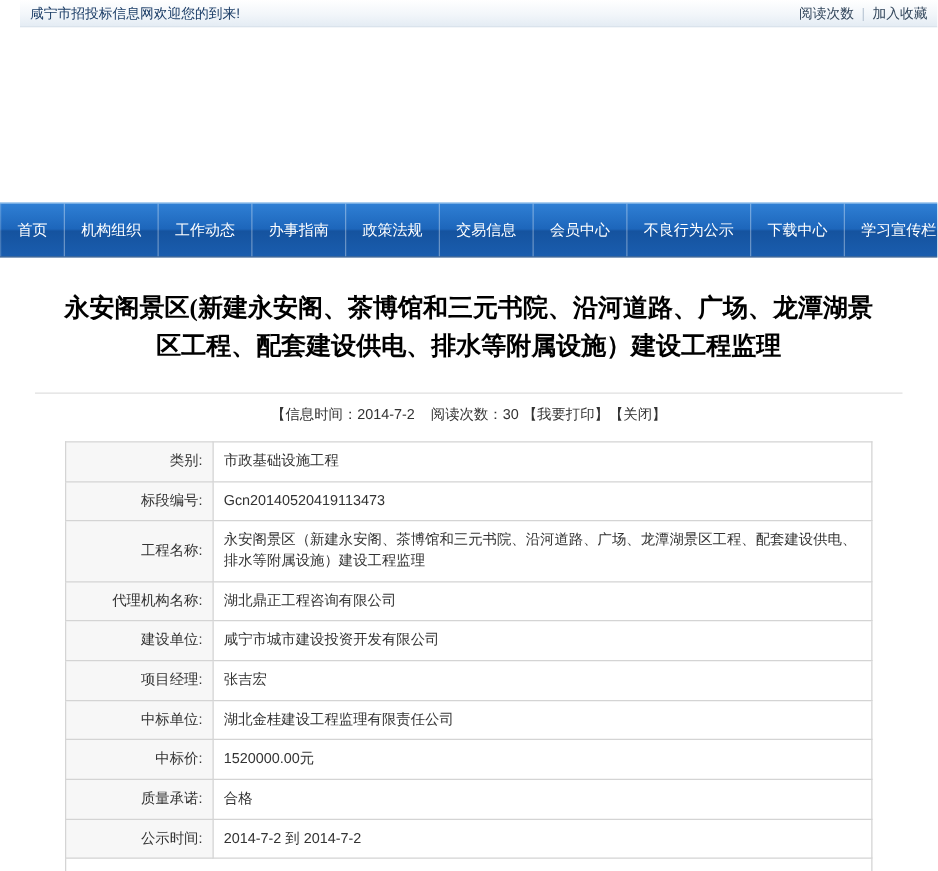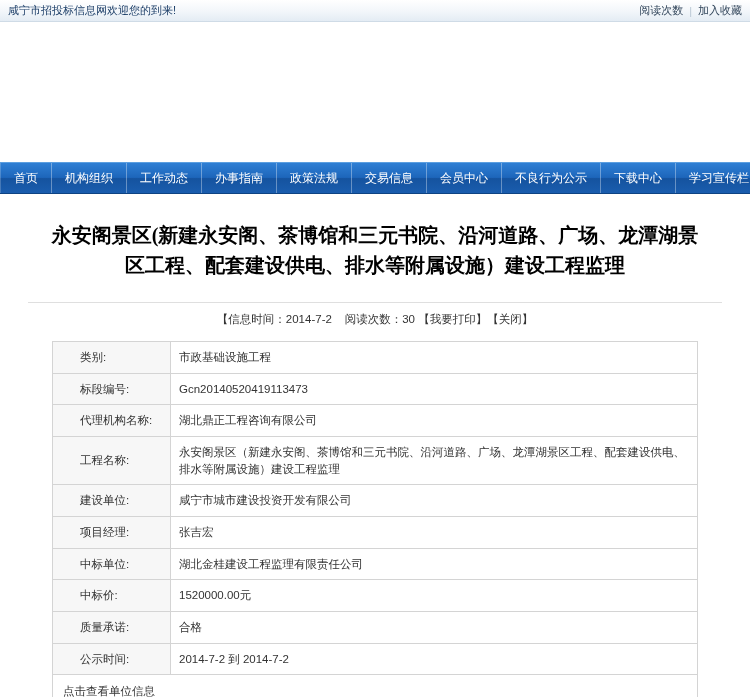--- a/index.html
+++ b/index.html
@@ -17,33 +17,34 @@
   .topbar {
     height: 22px;
     background: linear-gradient(to bottom, #ffffff 0%, #f2f6fa 55%, #e4ecf4 100%);
     border-bottom: 1px solid #cfdbe6;
     display: flex;
     align-items: center;
     justify-content: space-between;
     padding: 0 8px;
     font-size: 11px;
     color: #33475c;
+    margin-left: 16px;
   }
   .topbar-left { display: flex; align-items: center; gap: 4px; white-space: nowrap; }
   .marquee-text { color: #1a3c66; font-size: 11px; }
   .topbar-right { display: flex; align-items: center; gap: 6px; font-size: 11px; }
   .topbar-right a { color: #33475c; text-decoration: none; }
   .topbar-sep { color: #b9c6d3; }
 
   
   .banner { height: 140px; background: #ffffff; }
 
   
   .navwrap {
-    height: 32px;
+    height: 44px;
     background: linear-gradient(to bottom, #2f7fd4 0%, #1d66bb 48%, #15539f 52%, #1a5dae 100%);
     border-top: 1px solid #5c9fe0;
     border-bottom: 1px solid #0e4382;
     display: flex;
     align-items: stretch;
   }
   .nav-item {
     color: #ffffff;
     font-size: 12px;
     padding: 0 13px;
@@ -89,21 +90,21 @@
   }
   table.info td {
     border: 1px solid #d4d4d4;
     padding: 7px 8px;
     vertical-align: middle;
     line-height: 1.45;
     color: #333;
   }
   table.info td.label {
     width: 118px;
-    text-align: left;
+    text-align: right;
     background: #f7f7f7;
     color: #333;
     padding-left: 27px;
   }
   table.info td.value { background: #ffffff; }
   table.info tr.footer-row td {
     padding: 8px 10px;
     color: #333;
   }
 </style>
@@ -152,28 +153,28 @@
         <tbody>
             <tr>
           <td class="label">类别:</td>
           <td class="value">市政基础设施工程</td>
         </tr>
         <tr>
           <td class="label">标段编号:</td>
           <td class="value">Gcn20140520419113473</td>
         </tr>
         <tr>
+          <td class="label">工程名称:</td>
+          <td class="value">永安阁景区（新建永安阁、茶博馆和三元书院、沿河道路、广场、龙潭湖景区工程、配套建设供电、排水等附属设施）建设工程监理</td>
+        </tr>
+        <tr>
           <td class="label">代理机构名称:</td>
           <td class="value">湖北鼎正工程咨询有限公司</td>
         </tr>
         <tr>
-          <td class="label">工程名称:</td>
-          <td class="value">永安阁景区（新建永安阁、茶博馆和三元书院、沿河道路、广场、龙潭湖景区工程、配套建设供电、排水等附属设施）建设工程监理</td>
-        </tr>
-        <tr>
           <td class="label">建设单位:</td>
           <td class="value">咸宁市城市建设投资开发有限公司</td>
         </tr>
         <tr>
           <td class="label">项目经理:</td>
           <td class="value">张吉宏</td>
         </tr>
         <tr>
           <td class="label">中标单位:</td>
           <td class="value">湖北金桂建设工程监理有限责任公司</td>

